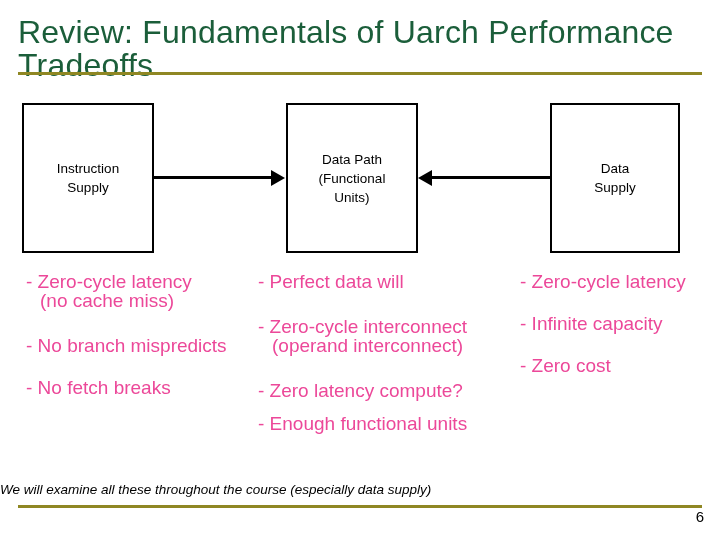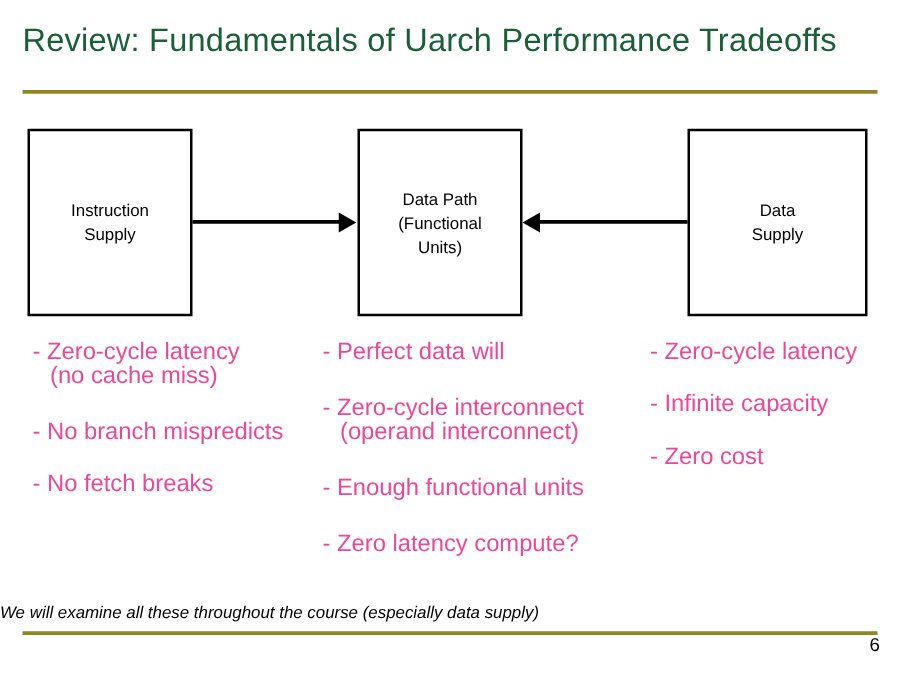--- a/index.html
+++ b/index.html
@@ -20,21 +20,21 @@
     width: 720px;
     height: 540px;
   }
   
   .title {
     position: absolute;
     left: 18px;
     top: 16px;
     width: 680px;
     color: #1b5e3a;
-    font-size: 26px;
+    font-size: 32px;
     line-height: 33px;
     font-weight: normal;
     letter-spacing: 0.2px;
   }
   .title-rule {
     position: absolute;
     left: 18px;
     top: 72px;
     width: 684px;
     height: 3px;
@@ -63,21 +63,21 @@
   #box-data-path {
     left: 286px;
     top: 103px;
     width: 132px;
     height: 150px;
     text-align: center;
   }
   #box-data-supply {
     left: 550px;
     top: 103px;
-    width: 144px;
+    width: 130px;
     height: 150px;
   }
   .box-inner { padding: 0 4px; }
 
   
   .arrow-line {
     position: absolute;
     height: 3px;
     background: #000000;
   }
@@ -195,25 +195,25 @@
   </div>
 
   <div class="bullets" id="col-mid">
     <div class="bullet b0">
       <span>- Perfect data will</span>
     </div>
     <div class="bullet b1">
       <span>- Zero-cycle interconnect</span>
       <span class="sub">(operand interconnect)</span>
     </div>
+    <div class="bullet b3">
+      <span>- Zero latency compute?</span>
+    </div>
     <div class="bullet b2">
       <span>- Enough functional units</span>
-    </div>
-    <div class="bullet b3">
-      <span>- Zero latency compute?</span>
     </div>
   </div>
 
   <div class="bullets" id="col-right">
     <div class="bullet b0">
       <span>- Zero-cycle latency</span>
     </div>
     <div class="bullet b1">
       <span>- Infinite capacity</span>
     </div>

